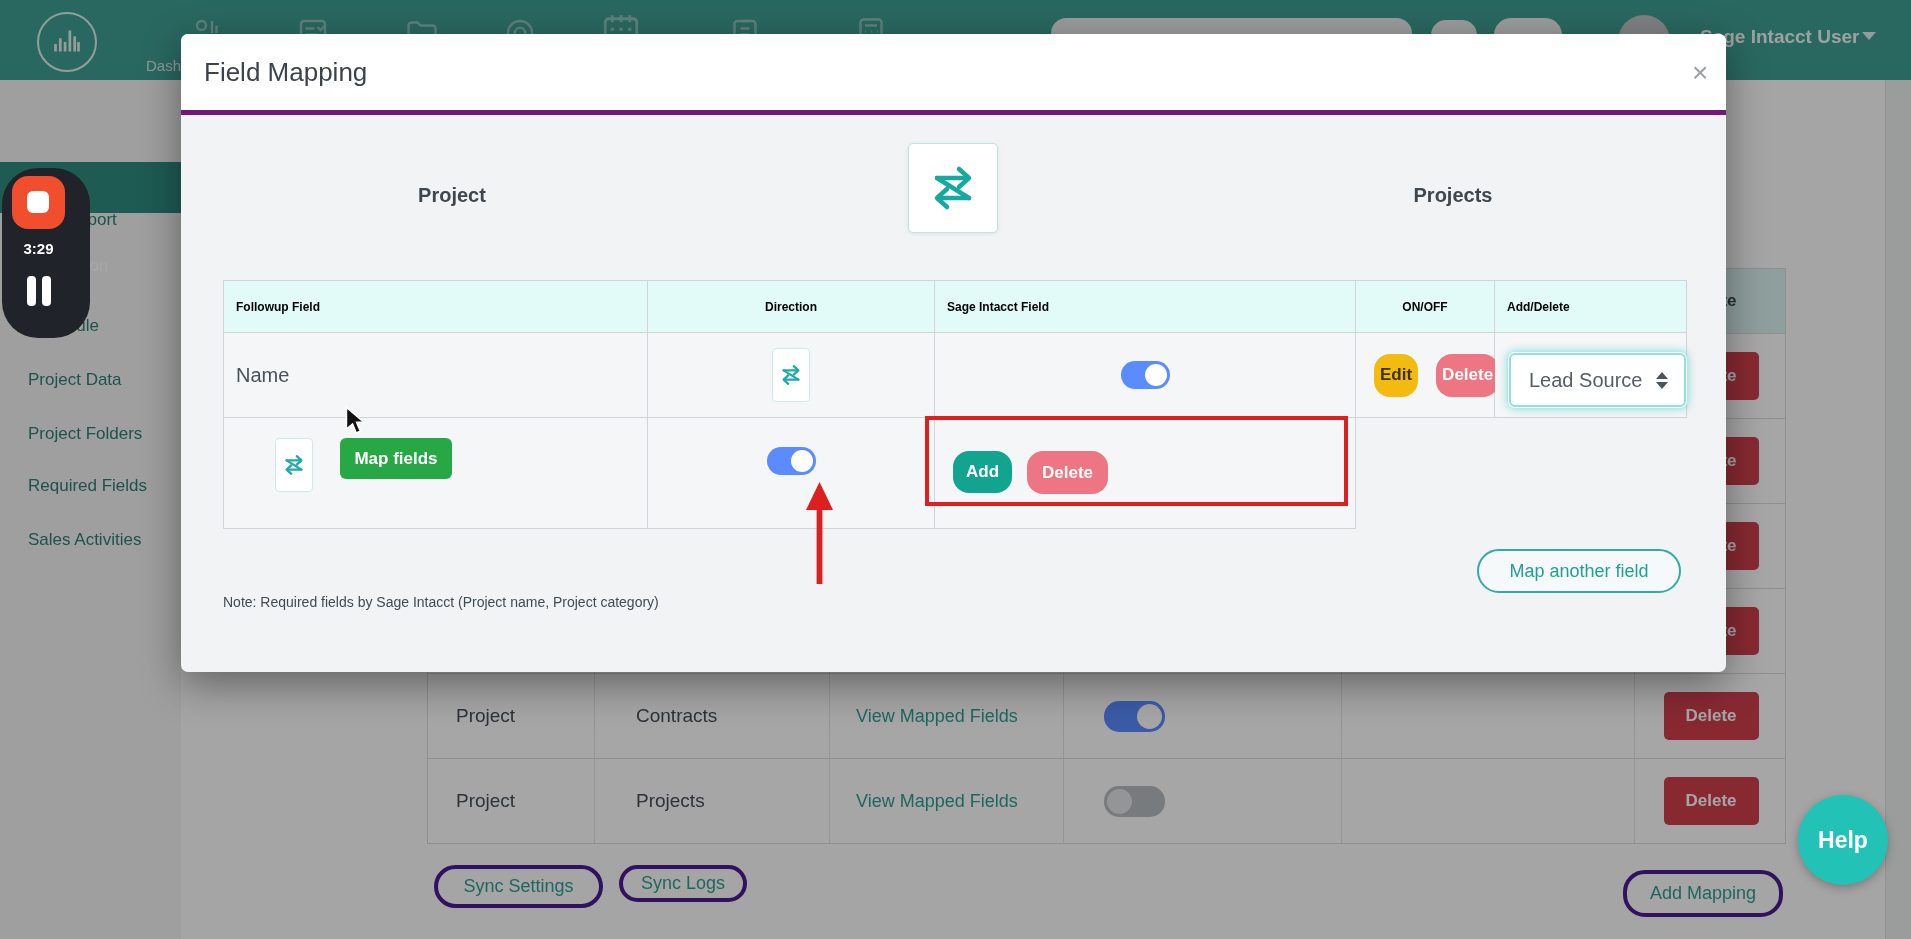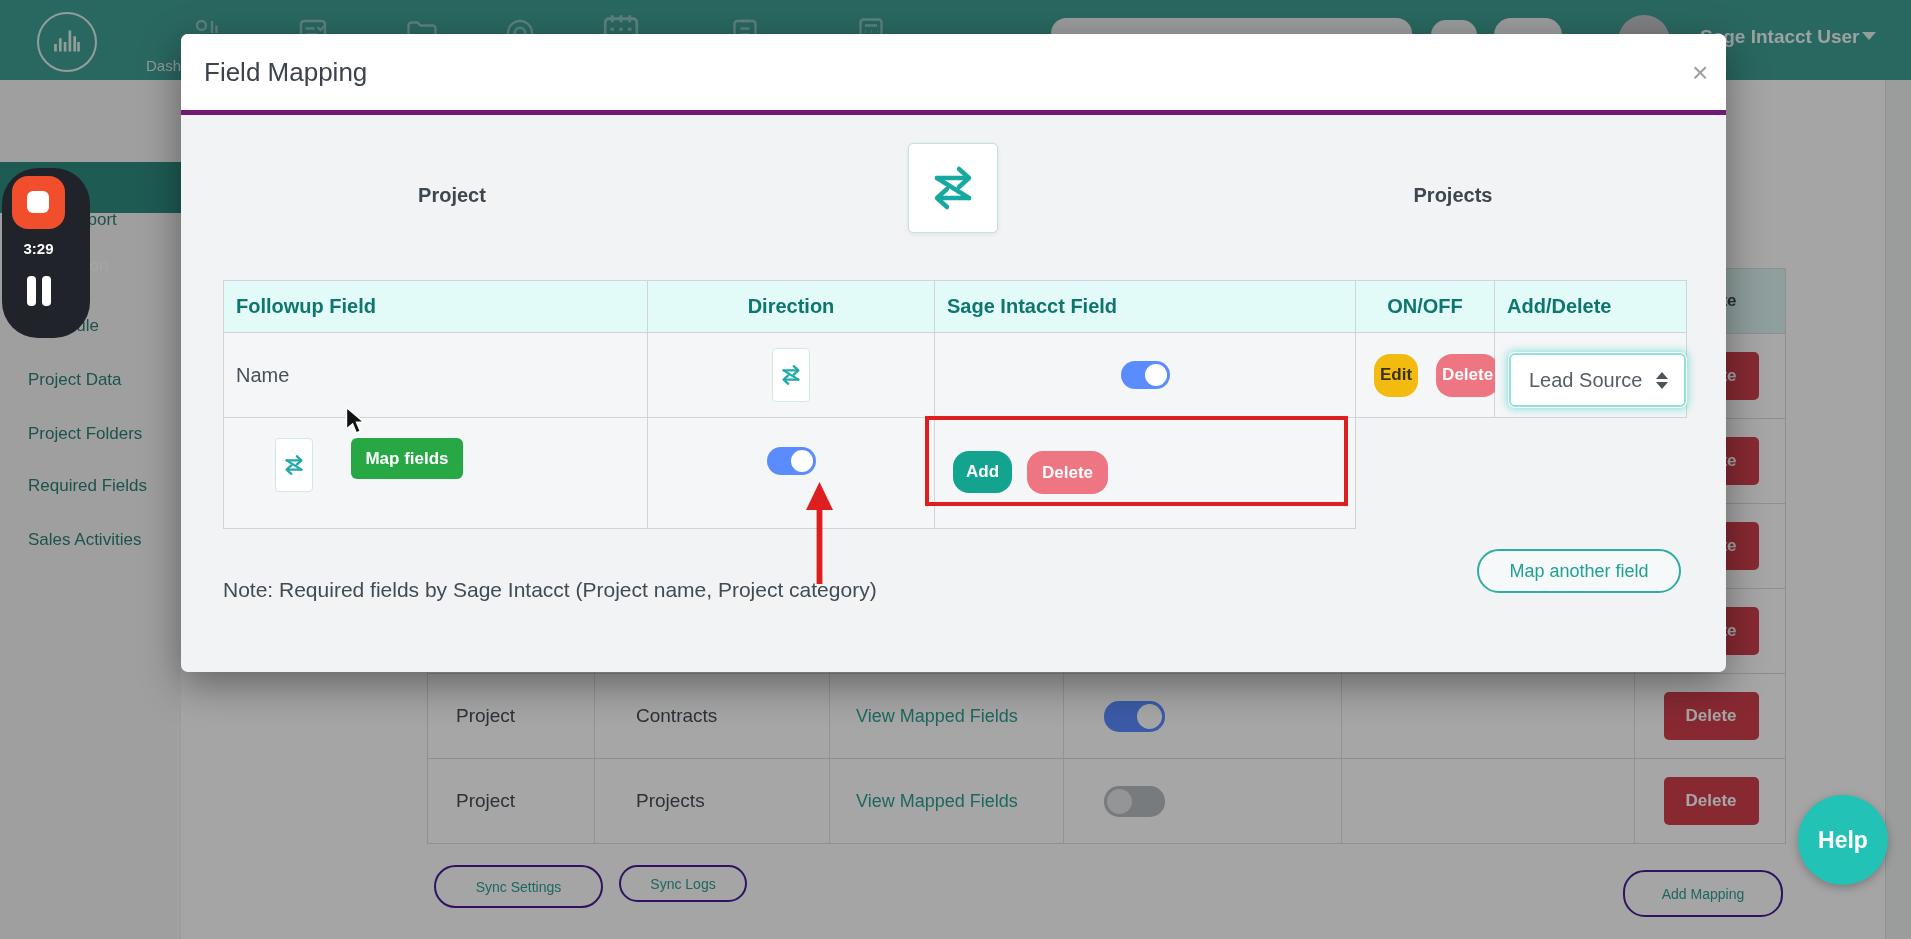--- a/index.html
+++ b/index.html
@@ -32,21 +32,21 @@
   .bhead .bcell{font-weight:bold;color:#3c4650;font-size:17px;}
   .brow{height:85px;border-top:1px solid #d9dcde;background:#fff;}
   .bcell{display:flex;align-items:center;border-right:1px solid #dfe2e4;font-size:19px;color:#454e57;}
   .bcell:last-child{border-right:none;justify-content:center;}
   .bcell.c1{padding-left:28px;}
   .bcell.c2{padding-left:41px;}
   .bcell.c3{padding-left:26px;}
   .blink{color:#2f9e93;font-size:18px;cursor:pointer;}
   .bdel{width:95px;height:48px;background:#d2404e;border:none;border-radius:5px;color:#fff;font-size:17px;font-weight:bold;cursor:pointer;}
 
-  .outline-pill{position:absolute;border:2px solid #4c1d95;border-radius:22px;background:transparent;color:#2f9e93;font-size:14px;cursor:pointer;}
+  .outline-pill{position:absolute;border:4px solid #4c1d95;border-radius:22px;background:transparent;color:#2f9e93;font-size:18px;cursor:pointer;}
 
   
   .toggle{position:relative;width:49px;height:28px;border-radius:15px;cursor:pointer;flex:none;}
   .toggle .knob{position:absolute;top:3px;width:22px;height:22px;border-radius:50%;background:#fff;}
   .toggle.on{background:#5b8cff;}
   .toggle.on .knob{right:3px;}
   .toggle.off{background:#b9bdc1;}
   .toggle.off .knob{left:3px;background:#e3e5e7;}
   .toggle.lg{width:61px;height:31px;}
   .toggle.lg .knob{width:25px;height:25px;}
@@ -57,21 +57,21 @@
   
   .modal{position:absolute;left:181px;top:34px;width:1545px;height:638px;background:#f1f3f4;border-radius:7px;z-index:20;box-shadow:0 12px 40px rgba(0,0,0,.4);overflow:hidden;}
   .modal-header{position:absolute;left:0;top:0;width:100%;height:81px;background:#fff;display:flex;align-items:center;padding-left:23px;border-bottom:5px solid #701a75;}
   .modal-title{font-size:26px;color:#3b434c;font-weight:500;}
   .modal-close{position:absolute;left:1505px;top:24px;font-size:28px;color:#9b9fa4;cursor:pointer;line-height:1;background:none;border:none;}
   .sys-label{position:absolute;top:150px;transform:translateX(-50%);font-size:20px;font-weight:bold;color:#3e464e;}
   .bigswap{position:absolute;left:727px;top:109px;width:90px;height:90px;background:#fff;border:1px solid #bfe3df;border-radius:5px;box-shadow:0 1px 4px rgba(0,0,0,.08);display:flex;align-items:center;justify-content:center;}
 
   .mtable{position:absolute;left:42px;top:246px;display:grid;grid-template-columns:424px 287px 421px 139px 192px;grid-template-rows:52px 85px 111px;border-top:1px solid #cfd4d8;border-left:1px solid #cfd4d8;}
   .mcell{border-right:1px solid #cfd4d8;border-bottom:1px solid #cfd4d8;display:flex;align-items:center;background:#f4f6f7;}
-  .mhead{background:#e2faf8;font-size:20px;font-weight:bold;color:#0f766e;}
+  .mhead{background:#e2faf8;font-size:12px;font-weight:bold;color:#000000;}
   .pl{padding-left:12px;}
   .center{justify-content:center;}
   .cell-text{font-size:20px;color:#48515a;}
   .smallswap{width:38px;height:54px;background:#fff;border:1px solid #cfe9e6;border-radius:4px;display:flex;align-items:center;justify-content:center;flex:none;cursor:pointer;}
 
   .r2{align-items:flex-start;}
   .btn{border:none;border-radius:16px;font-weight:bold;cursor:pointer;}
   .btn-edit{width:56px;height:43px;background:#f3bb10;color:#38320f;font-size:17px;}
   .btn-del-soft{width:81px;height:43px;background:#ee7582;color:#fff;font-size:17px;}
   .btn-add{width:59px;height:42px;background:#12a48e;color:#fff;font-size:17px;}
@@ -84,21 +84,21 @@
   .sel-gray .sel-text{font-size:20px;color:#9aa2aa;padding-left:20px;}
   .sel-arrows{position:absolute;right:16px;display:flex;flex-direction:column;gap:3px;}
   .tri-up{width:0;height:0;border-left:6px solid transparent;border-right:6px solid transparent;border-bottom:7px solid #4a545c;}
   .tri-dn{width:0;height:0;border-left:6px solid transparent;border-right:6px solid transparent;border-top:7px solid #4a545c;}
   .sel-gray .tri-up{border-bottom-color:#8d959c;}
   .sel-gray .tri-dn{border-top-color:#8d959c;}
 
   .red-rect{position:absolute;left:744px;top:382px;width:423px;height:90px;border:4px solid #dd1f1f;z-index:5;pointer-events:none;}
   .red-arrow{position:absolute;left:620px;top:446px;z-index:6;pointer-events:none;}
   .map-another{position:absolute;left:1296px;top:515px;width:204px;height:44px;border:2px solid #30aca1;border-radius:22px;background:#f6f9f9;color:#23a094;font-size:18px;cursor:pointer;}
-  .note{position:absolute;left:42px;top:544px;font-size:21px;color:#414b54;}
+  .note{position:absolute;left:42px;top:560px;font-size:14px;color:#414b54;}
 
   
   .rec{position:absolute;left:2px;top:168px;width:88px;height:170px;background:#202329;border-radius:36px;z-index:30;}
   .rec-stop{position:absolute;left:10px;top:8px;width:53px;height:53px;background:#f04e2c;border-radius:16px;border:none;cursor:pointer;}
   .rec-stop::after{content:"";position:absolute;left:15px;top:15px;width:22px;height:22px;background:#fff;border-radius:6px;}
   .rec-time{position:absolute;left:0;top:72px;width:73px;text-align:center;color:#fff;font-size:15px;font-weight:bold;}
   .rec-pause{position:absolute;left:0;top:108px;width:73px;display:flex;justify-content:center;gap:6px;cursor:pointer;}
   .rec-pause span{width:9px;height:30px;background:#fff;border-radius:4px;}
 
   .help-fab{position:absolute;left:1798px;top:795px;width:90px;height:90px;border-radius:50%;background:#23c2b7;color:#fff;font-size:23px;font-weight:bold;border:none;z-index:25;cursor:pointer;box-shadow:0 3px 10px rgba(0,0,0,.25);}
@@ -312,21 +312,21 @@
 
       <div class="mcell r2" style="padding-top:20px">
         <div class="select sel-lead">
           <span class="sel-text">Lead Source</span>
           <span class="sel-arrows">
               <span class="tri-up"></span>
               <span class="tri-dn"></span>
             </span>
         </div>
       </div>
-      <div class="mcell r2" style="padding-top:20px;padding-left:51px;gap:38px">
+      <div class="mcell r2" style="padding-top:20px;padding-left:51px;gap:27px">
         <div class="smallswap">
           <svg width="24" height="34" viewBox="0 0 52 52" fill="none" stroke="#1fa9a8" stroke-width="5" stroke-linecap="round" stroke-linejoin="round">
             <path d="M10 16 H40"></path>
               <path d="M32 7 L42 16 L32 25"></path>
               <path d="M10 16 L42 36"></path>
               <path d="M42 36 H12"></path>
               <path d="M20 27 L10 36 L20 45"></path>
           </svg>
         </div>
         <button class="btn btn-map">Map fields</button>

